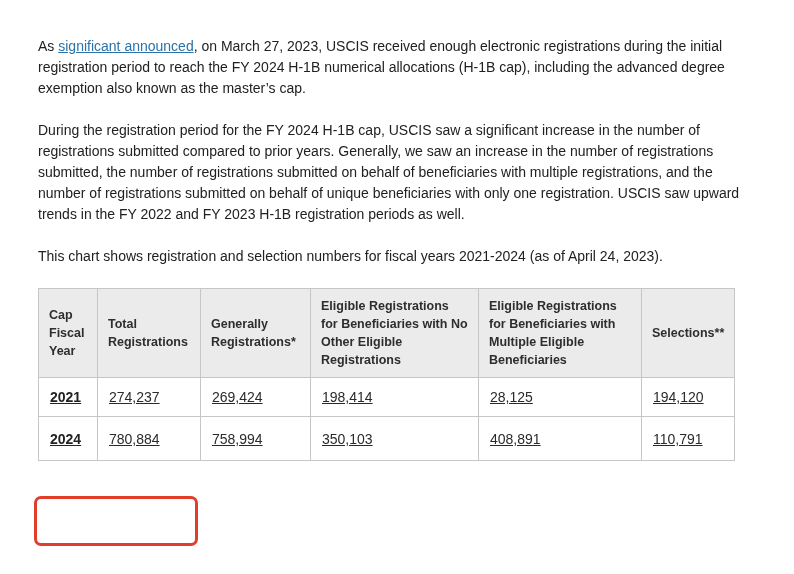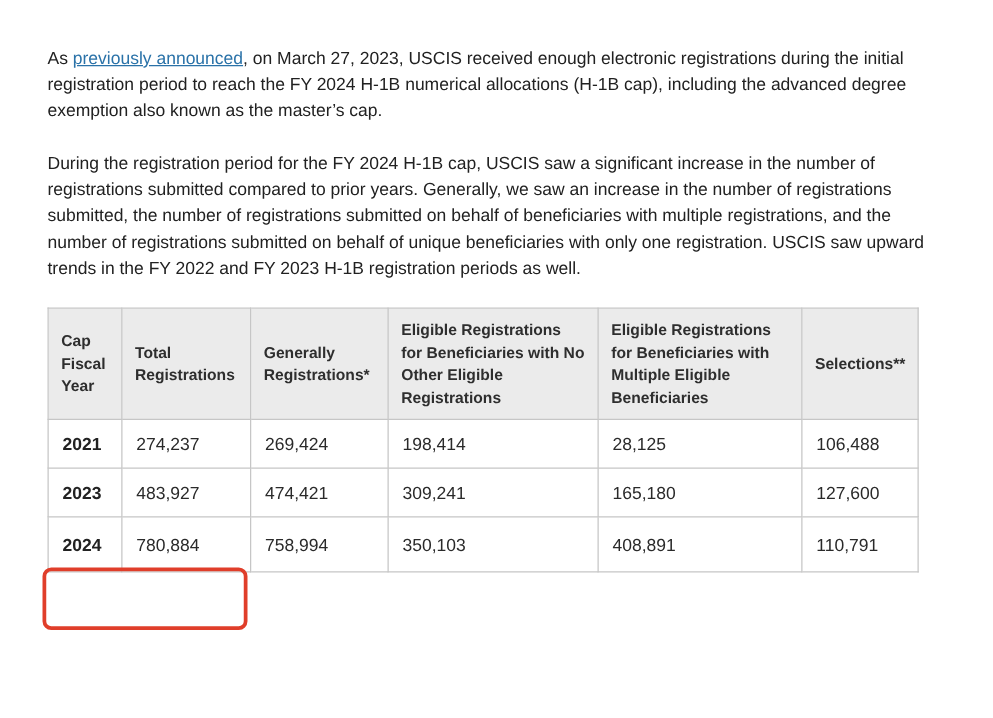--- a/index.html
+++ b/index.html
@@ -37,41 +37,42 @@
   }
   .data-table thead tr{height:79px;}
   .data-table thead th{
     background:var(--head-bg);
     font-size:12.5px;line-height:18px;font-weight:700;
     padding:8px 10px;color:#2e2e2e;
   }
   .data-table tbody tr{height:39px;}
   .data-table tbody tr:last-child{height:44px;}
   .data-table tbody td{
-    font-size:14px;padding:6px 11px;background:#ffffff;color:#2a2a2a;
+    font-size:14px;padding:6px 11px;background:#ffffff;color:#2a2a2a;text-decoration:underline;
   }
   .data-table tbody td.year-cell{font-weight:700;color:#222;}
   .c1{width:59px;}  .c2{width:103px;} .c3{width:110px;}
   .c4{width:168px;} .c5{width:163px;} .c6{width:93px;}
   .highlight-box{
     position:absolute;left:-4px;top:208px;width:164px;height:50px;
     border:3px solid var(--annotation);border-radius:7px;
     pointer-events:none;background:transparent;
   }
 </style>
 </head>
 <body>
 
 <div class="article">
 
 
-  <p class="para"><span>As </span><a>previously announced</a><span>, on March 27, 2023, USCIS received enough electronic registrations during the initial registration period to reach the FY 2024 H-1B numerical allocations (H-1B cap), including the advanced degree exemption also known as the master’s cap.</span></p>
+  <p class="para"><span>As </span><a>significant announced</a><span>, on March 27, 2023, USCIS received enough electronic registrations during the initial registration period to reach the FY 2024 H-1B numerical allocations (H-1B cap), including the advanced degree exemption also known as the master’s cap.</span></p>
 
   <p class="para">During the registration period for the FY 2024 H-1B cap, USCIS saw a significant increase in the number of registrations submitted compared to prior years. Generally, we saw an increase in the number of registrations submitted, the number of registrations submitted on behalf of beneficiaries with multiple registrations, and the number of registrations submitted on behalf of unique beneficiaries with only one registration. USCIS saw upward trends in the FY 2022 and FY 2023 H-1B registration periods as well.</p>
 
+  <p class="para">This chart shows registration and selection numbers for fiscal years 2021-2024 (as of April 24, 2023).</p>
 
   <div class="table-wrap">
     <table class="data-table">
       <colgroup>
         <col class="c1">
           <col class="c2">
           <col class="c3">
         <col class="c4">
           <col class="c5">
           <col class="c6">
@@ -86,29 +87,21 @@
             <th>Selections**</th>
           </tr>
       </thead>
       <tbody>
           <tr>
             <td class="year-cell">2021</td>
             <td>274,237</td>
             <td>269,424</td>
             <td>198,414</td>
             <td>28,125</td>
-            <td>106,488</td>
-          </tr>
-          <tr>
-            <td class="year-cell">2023</td>
-            <td>483,927</td>
-            <td>474,421</td>
-            <td>309,241</td>
-            <td>165,180</td>
-            <td>127,600</td>
+            <td>194,120</td>
           </tr>
           <tr>
             <td class="year-cell">2024</td>
             <td>780,884</td>
             <td>758,994</td>
             <td>350,103</td>
             <td>408,891</td>
             <td>110,791</td>
           </tr>
         </tbody>

